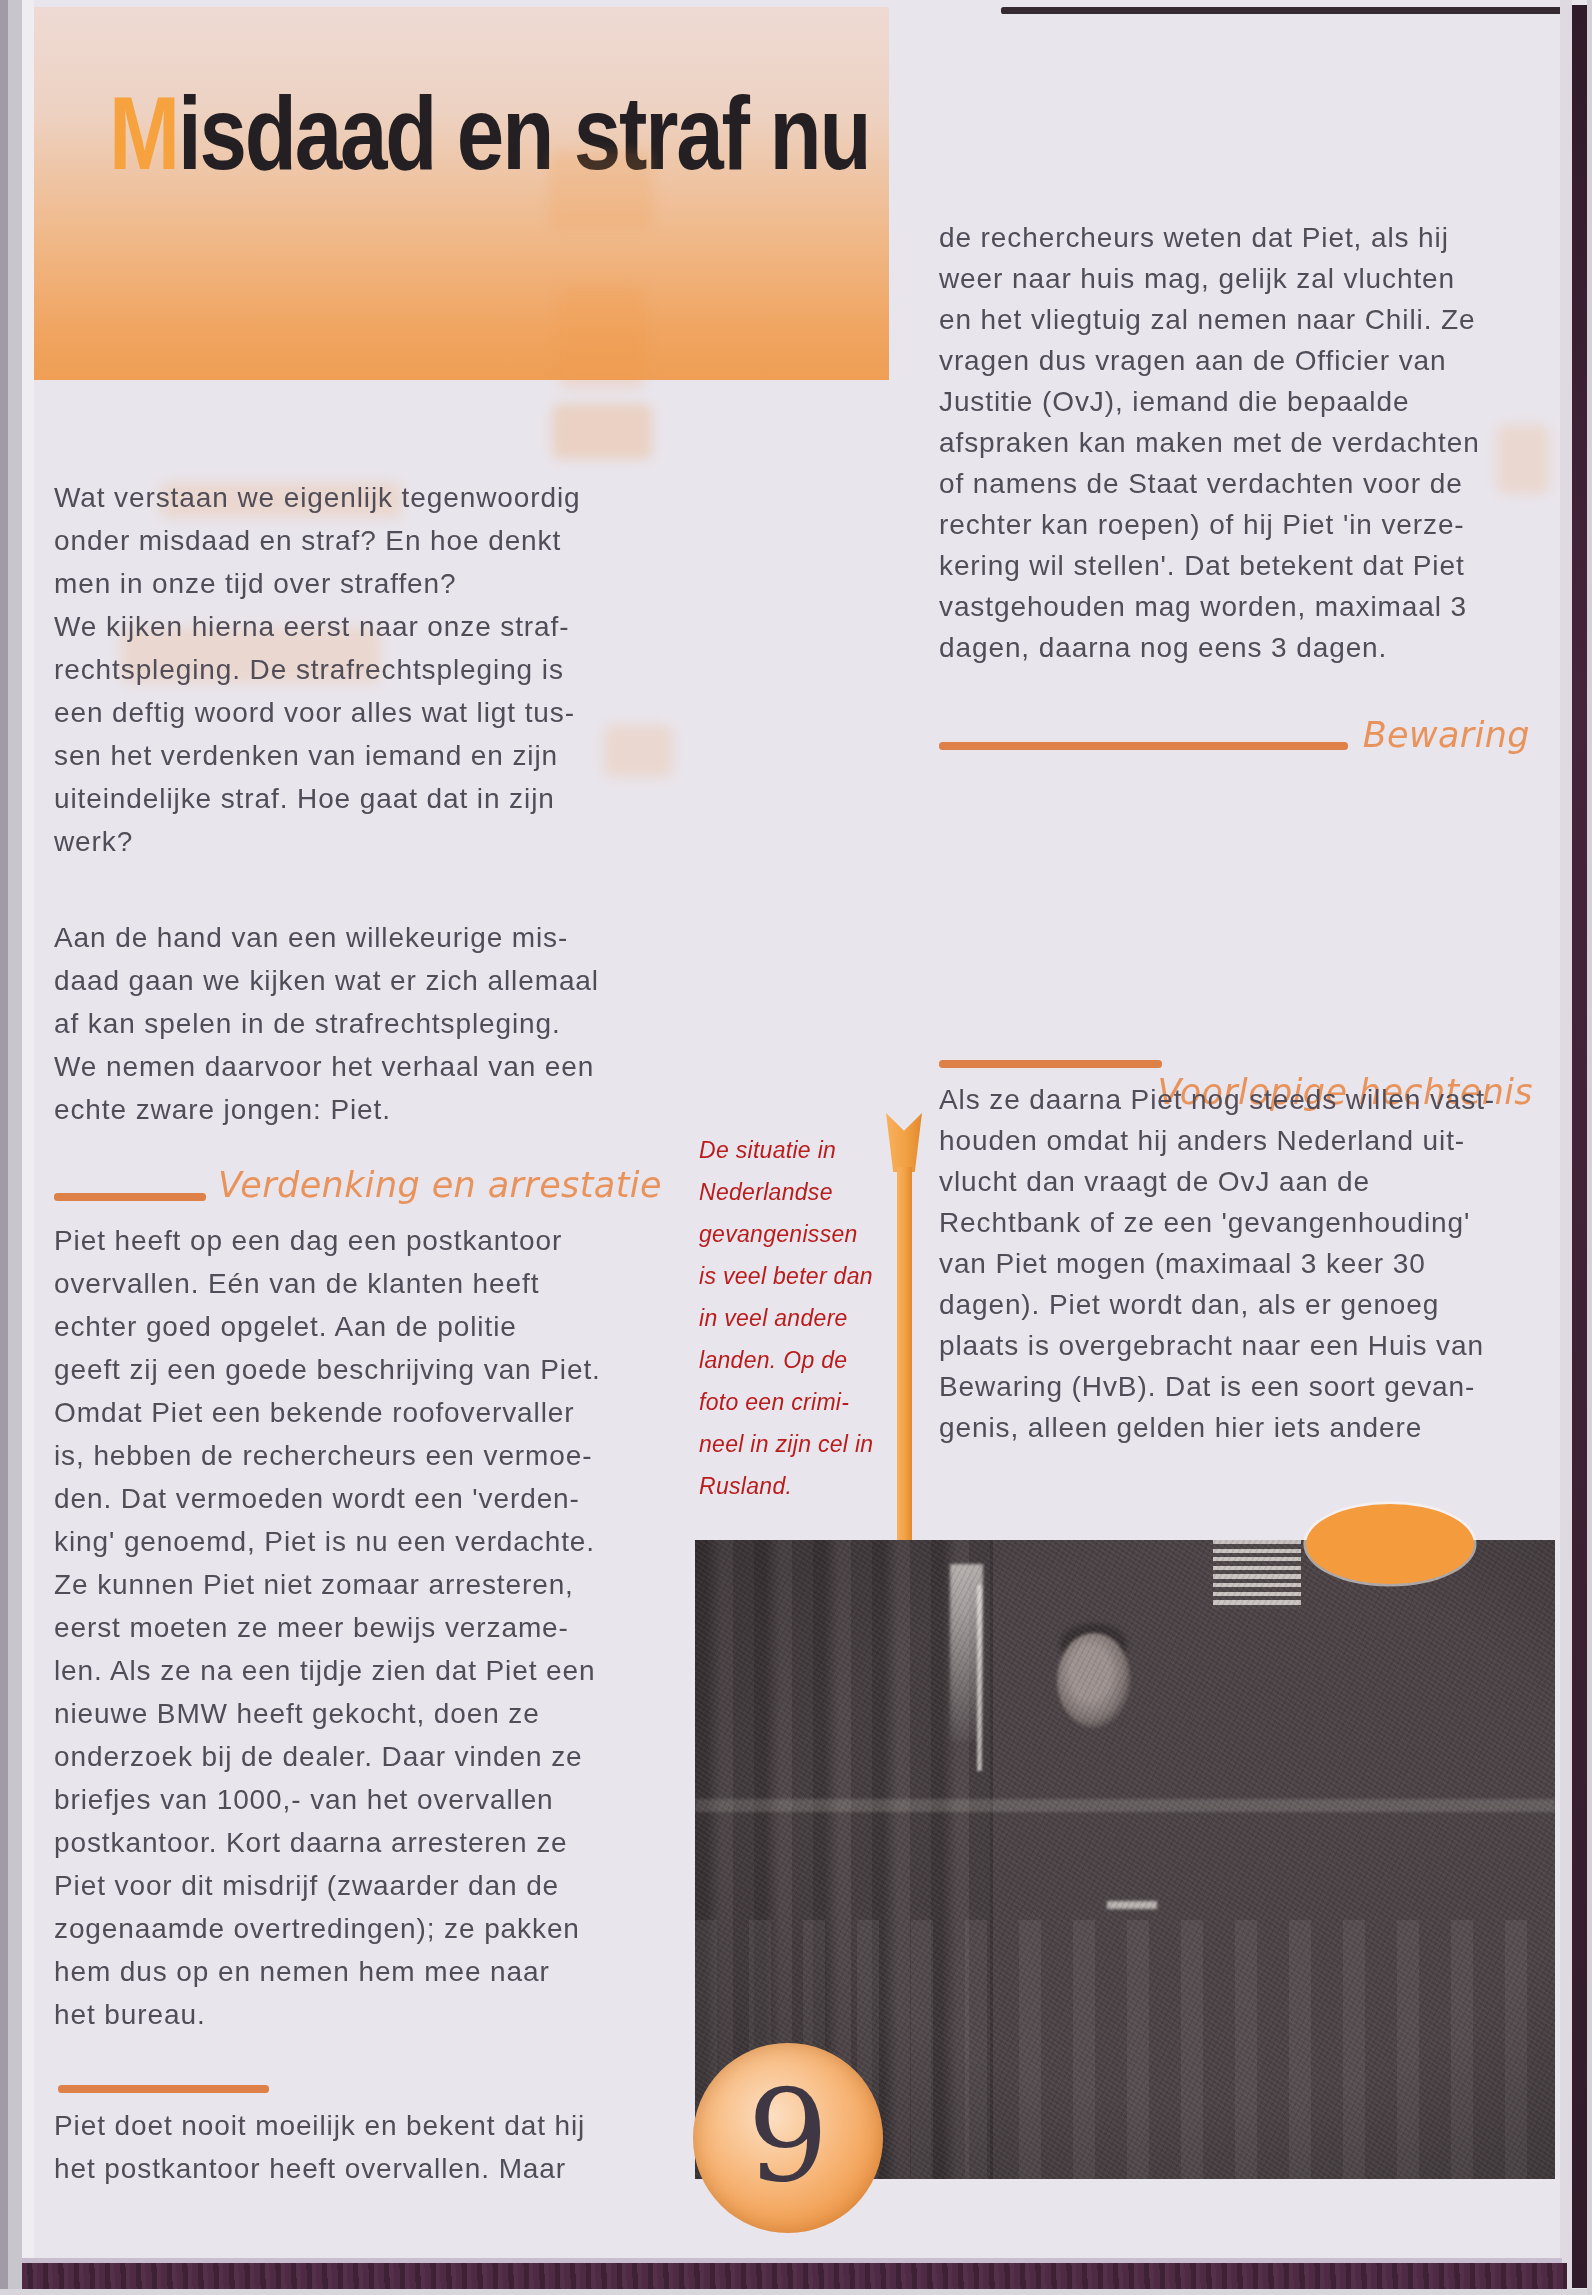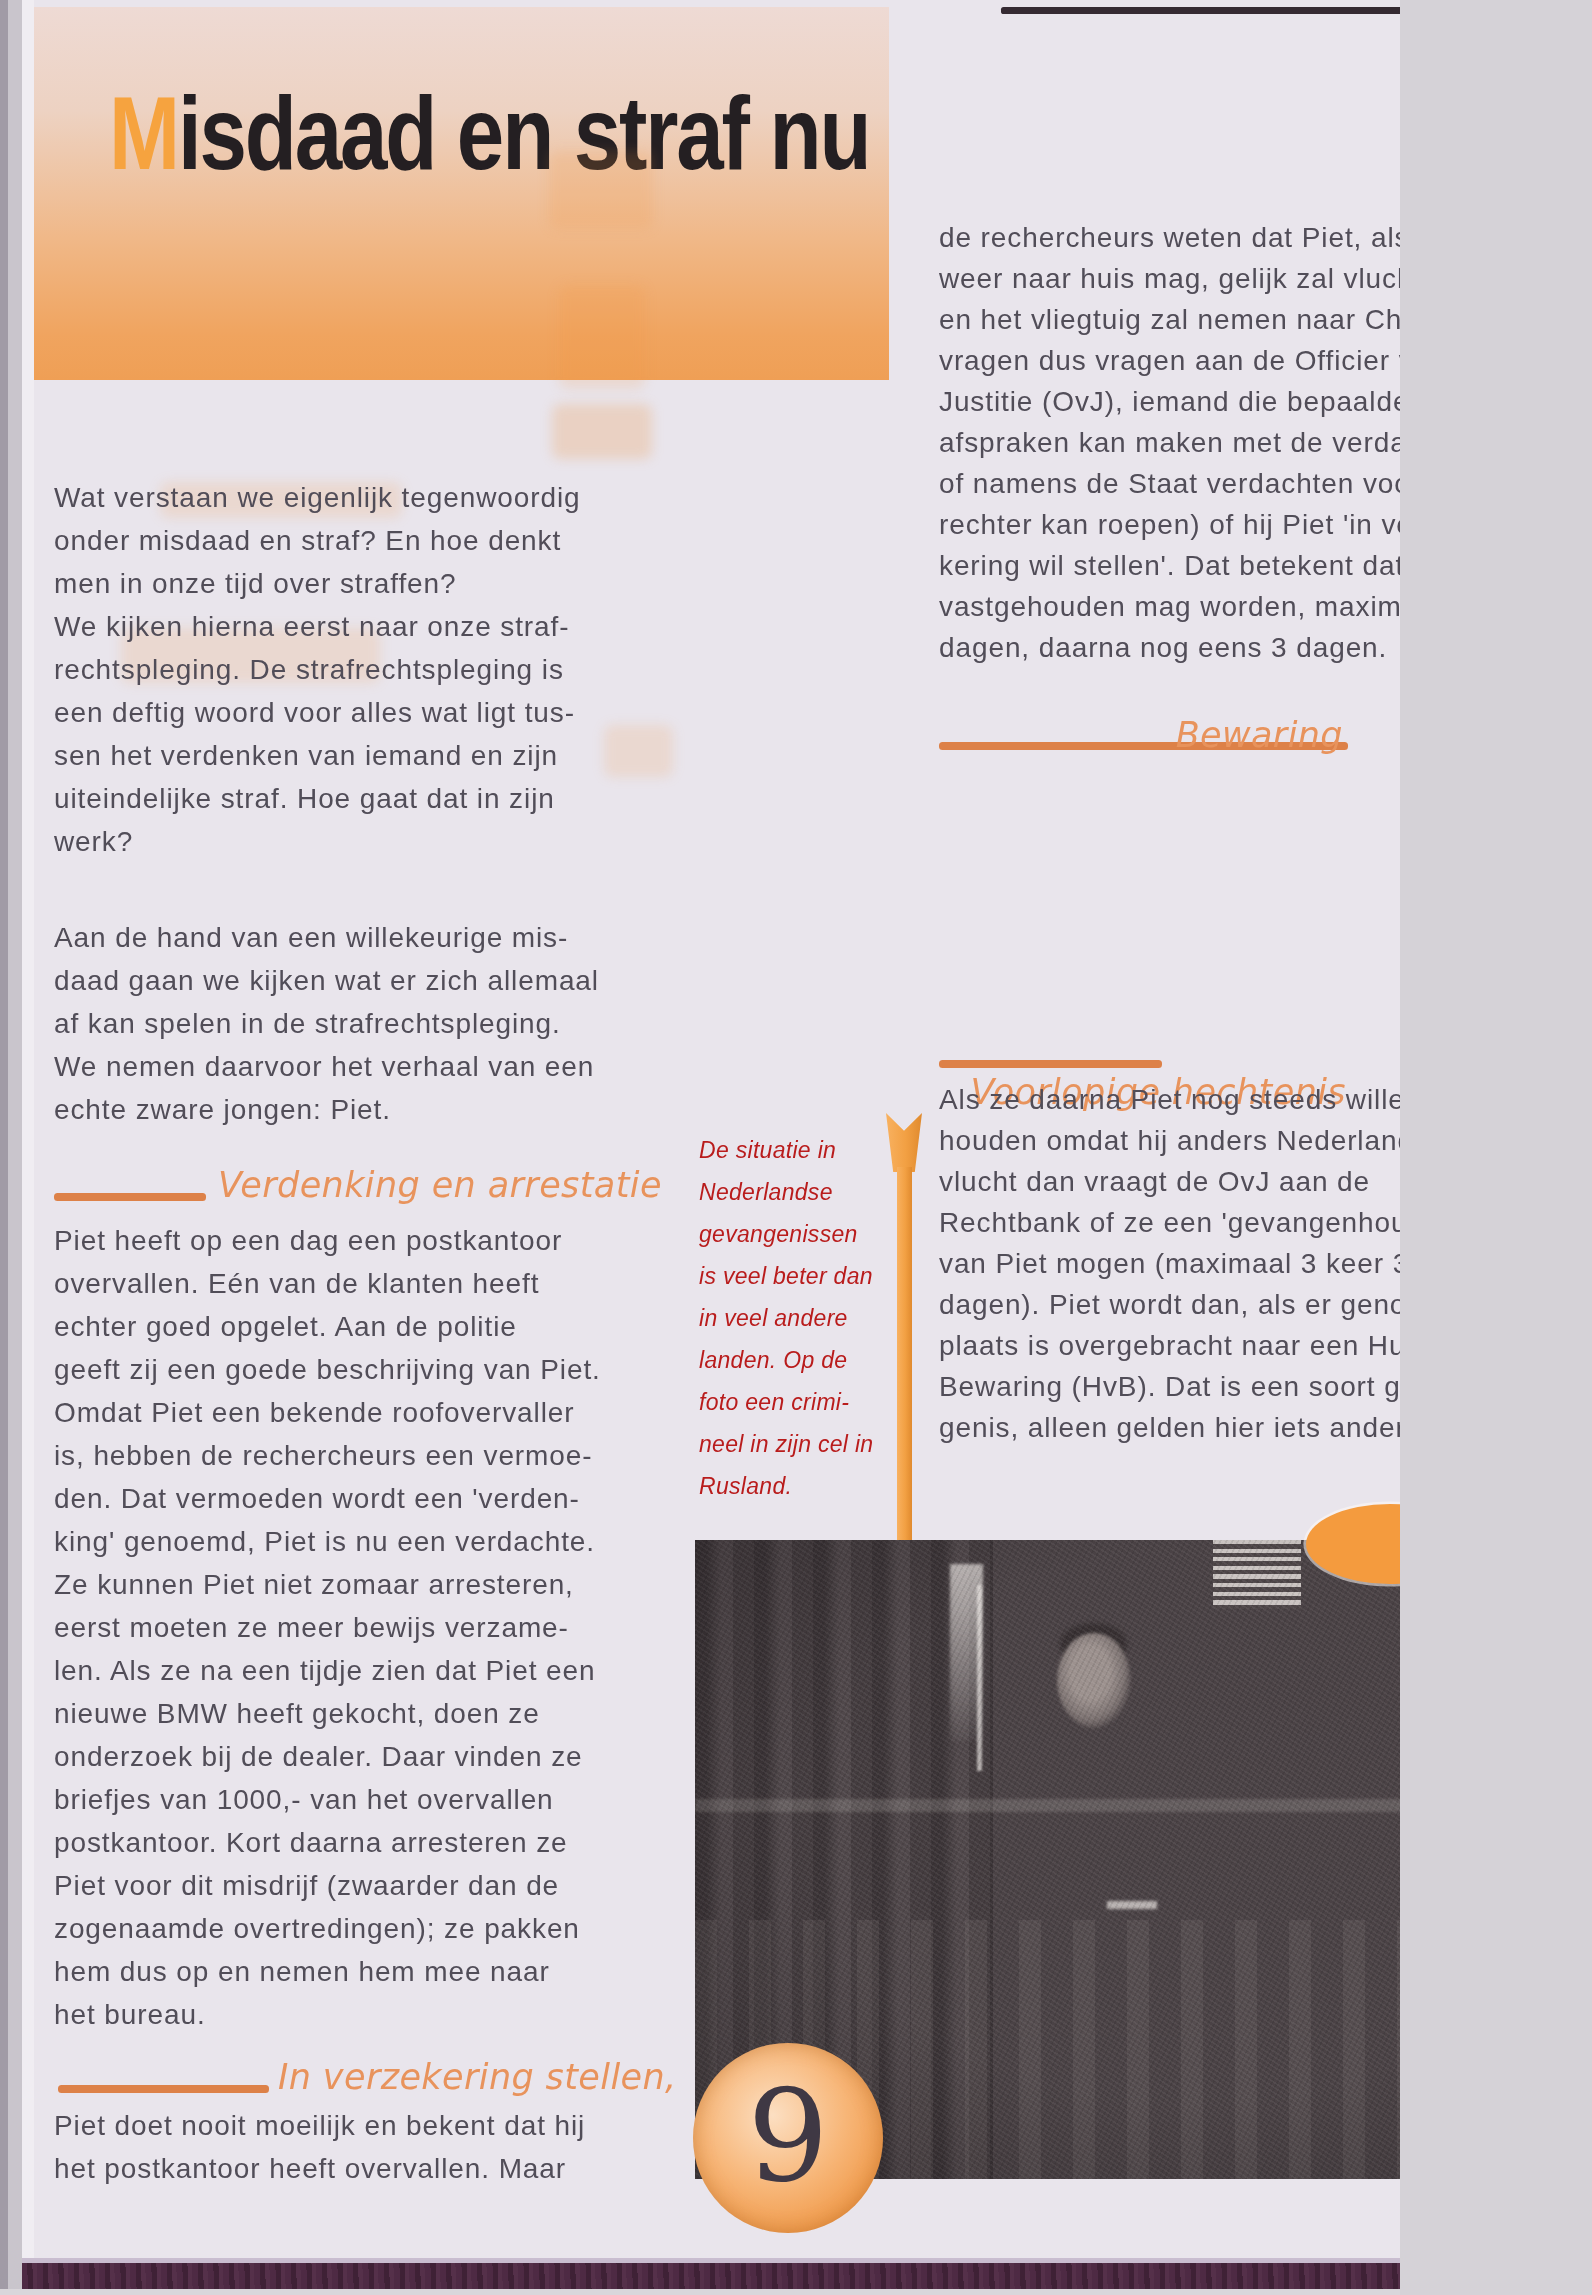--- a/index.html
+++ b/index.html
@@ -1,16 +1,16 @@
 <!DOCTYPE html>
 <html style="font-size:14px"><head>
 <meta charset="utf-8">
 <style>
   html,body{margin:0;padding:0;background:#d5d2d7;}
-  #stage{position:relative;width:1400px;height:2295px;overflow:hidden;
+  #stage{position:relative;width:1587px;height:2295px;overflow:hidden;
          background:#e9e5ec;font-family:"Liberation Sans",sans-serif;}
   .abs{position:absolute;}
 
   
   #left-edge-dark{left:0;top:0;width:7.8px;height:2295px;background:#a19ba6;}
   #left-edge-grey{left:7.8px;top:0;width:14.7px;height:2295px;background:#c9c5cc;}
   #left-edge-light{left:22.4px;top:0;width:12px;height:2295px;background:#f0edf2;}
   #top-edge-line{left:1001px;top:7px;width:585px;height:7px;background:#352a32;border-radius:2.6px;}
   #top-edge-tick{left:1581px;top:7px;width:7px;height:21px;background:#352a32;}
   #right-page-sliver{left:1560px;top:0;width:12px;height:2295px;background:#dfdae2;}
@@ -161,21 +161,20 @@
 nieuwe BMW heeft gekocht, doen ze
 onderzoek bij de dealer. Daar vinden ze
 briefjes van 1000,- van het overvallen
 postkantoor. Kort daarna arresteren ze
 Piet voor dit misdrijf (zwaarder dan de
 zogenaamde overtredingen); ze pakken
 hem dus op en nemen hem mee naar
 het bureau.</div>
 
   <div class="abs rule" id="rule-custody"></div>
-  <div class="abs sec-heading" id="heading-custody">In verzekering stellen,</div>
 
   <div class="abs body-text" id="custody-paragraph">Piet doet nooit moeilijk en bekent dat hij
 het postkantoor heeft overvallen. Maar</div>
 
   <div class="abs body-text-r" id="continuation-paragraph">de rechercheurs weten dat Piet, als hij
 weer naar huis mag, gelijk zal vluchten
 en het vliegtuig zal nemen naar Chili. Ze
 vragen dus vragen aan de Officier van
 Justitie (OvJ), iemand die bepaalde
 afspraken kan maken met de verdachten

